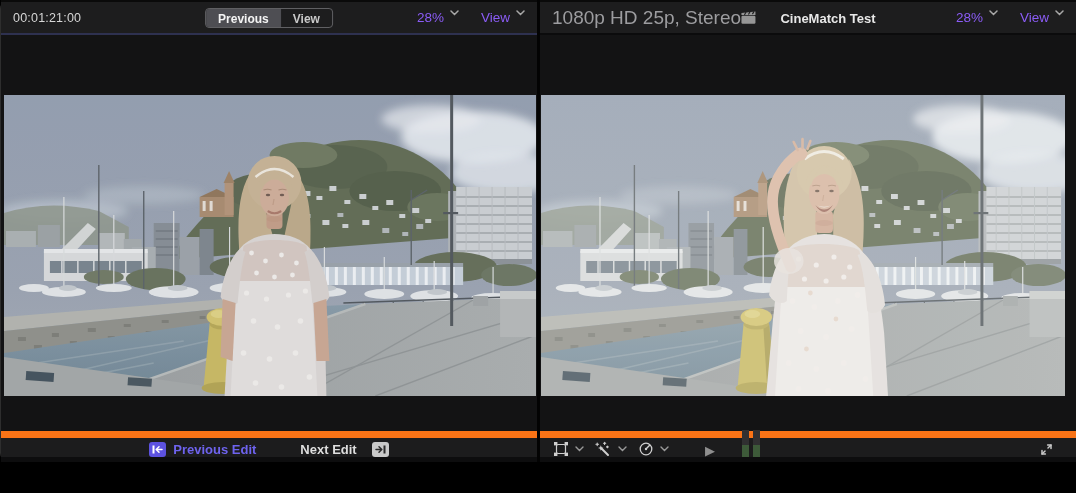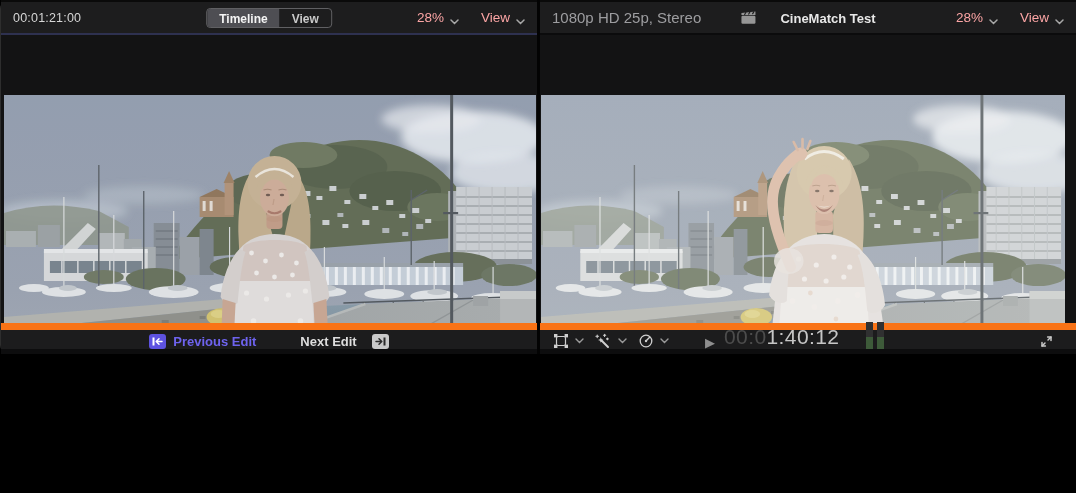--- a/index.html
+++ b/index.html
@@ -1,18 +1,18 @@
 <!DOCTYPE html>
 <html><head>
 <meta charset="utf-8">
 <style>
   html,body{margin:0;padding:0;background:#000;}
   body{width:1076px;height:493px;overflow:hidden;font-family:"Liberation Sans",sans-serif;}
   *{box-sizing:border-box;}
-  .app{display:flex;width:1076px;height:354px;background:#000;border-left:1px solid #2e2e2e;border-radius:9px;}
+  .app{display:flex;width:1076px;height:462px;background:#000;border-left:1px solid #2e2e2e;border-radius:9px;}
   .panel{display:flex;flex-direction:column;position:relative;}
   .panel-left{width:536px;}
   .panel-right{width:536px;}
   .divider{width:3px;background:#030303;}
   .topbar{height:33px;background:#1d1d1e;border-top:2px solid #0a0a0a;display:flex;align-items:center;padding:0 12px;position:relative;}
   .accent-line{height:2px;background:#2e3150;}
   .accent-line.plain{background:#0b0b0c;}
   .viewer{position:relative;flex:1;background:#131314;overflow:hidden;}
   .video{position:absolute;top:60px;background:#1a1a1a;}
   .v-left{left:3px;width:532px;height:301px;}
@@ -20,22 +20,22 @@
   .video svg{display:block;width:100%;height:100%;}
   .footer{height:26px;border-top:7px solid #f97316;background:#1c1c1d;display:flex;align-items:flex-end;}
   .footer-center{justify-content:center;gap:44px;}
   .understrip{height:5px;background:#0d0d0e;}
   
   .tc-label{font-size:12.5px;color:#d6d6d6;letter-spacing:.2px;}
   .toggle{position:absolute;left:50%;top:50%;transform:translate(-50%,-50%);display:flex;border:1px solid #606063;border-radius:4px;overflow:hidden;height:20px;}
   .seg{font-size:12px;font-weight:700;padding:2px 12px 0;line-height:16px;color:#c9c9c9;background:transparent;border:none;cursor:default;}
   .seg.active{background:#4e4e53;color:#f4f4f4;}
   .bar-right{margin-left:auto;display:flex;align-items:center;gap:22px;}
-  .ctrl{display:flex;align-items:flex-end;gap:6px;font-size:13.5px;color:#fca5a5;}
-  .fmt{font-size:15px;color:#9d9da0;}
+  .ctrl{display:flex;align-items:flex-start;gap:6px;font-size:13.5px;color:#8b5cf6;}
+  .fmt{font-size:19px;color:#9d9da0;}
   .title-wrap{position:absolute;left:50%;top:50%;transform:translate(-50%,-50%);display:flex;align-items:center;gap:24px;}
   .proj-title{font-size:13px;font-weight:700;color:#e8e8e8;white-space:nowrap;}
   
   .edit-btn{display:flex;align-items:center;gap:7px;font-size:13px;font-weight:600;cursor:default;}
   .edit-btn.prev{color:#6e63ee;}
   .edit-btn.next{color:#dedede;gap:15px;}
   .icon-chip{width:17px;height:15px;border-radius:3px;display:flex;align-items:center;justify-content:center;}
   .prev .icon-chip{background:#5d52e0;}
   .next .icon-chip{background:#c9c9c9;}
   
@@ -314,21 +314,21 @@
     </symbol>
   </defs>
 </svg>
 
 <div class="app">
 
   <section class="panel panel-left">
     <header class="topbar">
       <span class="tc-label">00:01:21:00</span>
       <div class="toggle">
-        <button class="seg active">Timeline</button>
+        <button class="seg active">Previous</button>
         <button class="seg">View</button>
       </div>
       <div class="bar-right">
         <div class="ctrl">
           <span>28%</span>
           <svg width="9" height="6" viewBox="0 0 9 6">
               <path d="M1,1 L4.5,4.5 L8,1" stroke="#a8a8a8" stroke-width="1.5" fill="none" stroke-linecap="round"></path>
             </svg>
         </div>
         <div class="ctrl">
@@ -556,21 +556,20 @@
             <circle cx="8" cy="8" r="5.8" stroke="#cfcfcf" stroke-width="1.3" fill="none"></circle>
             <line x1="8" y1="8" x2="11.4" y2="4.6" stroke="#cfcfcf" stroke-width="1.4" stroke-linecap="round"></line>
             <circle cx="8" cy="8" r="1.2" fill="#cfcfcf"></circle>
           </svg>
           <svg width="9" height="6" viewBox="0 0 9 6">
               <path d="M1,1 L4.5,4.5 L8,1" stroke="#9a9a9a" stroke-width="1.4" fill="none" stroke-linecap="round"></path>
             </svg>
         </div>
       </div>
       <span class="play-btn">▶</span>
-      <span class="tc-big"><span class="tc-dim">00:0</span><span>1:40:12</span></span>
       <div class="meters">
         <div class="meter"></div>
         <div class="meter m2"></div>
       </div>
       <span class="expand-btn">
         <svg width="15" height="15" viewBox="0 0 15 15">
           <g stroke="#c9c9c9" stroke-width="1.5" fill="none" stroke-linecap="round" stroke-linejoin="round">
             <path d="M9,6 L12,3"></path>
               <path d="M12,6.4 L12,3 L8.6,3"></path>
             <path d="M6,9 L3,12"></path>

